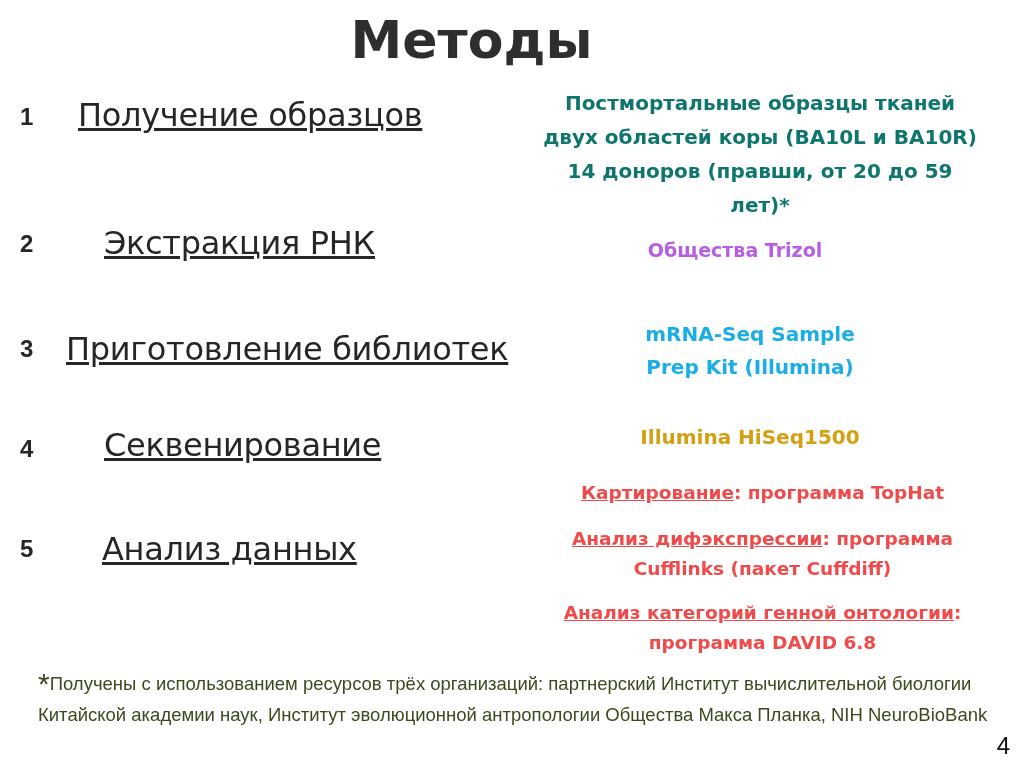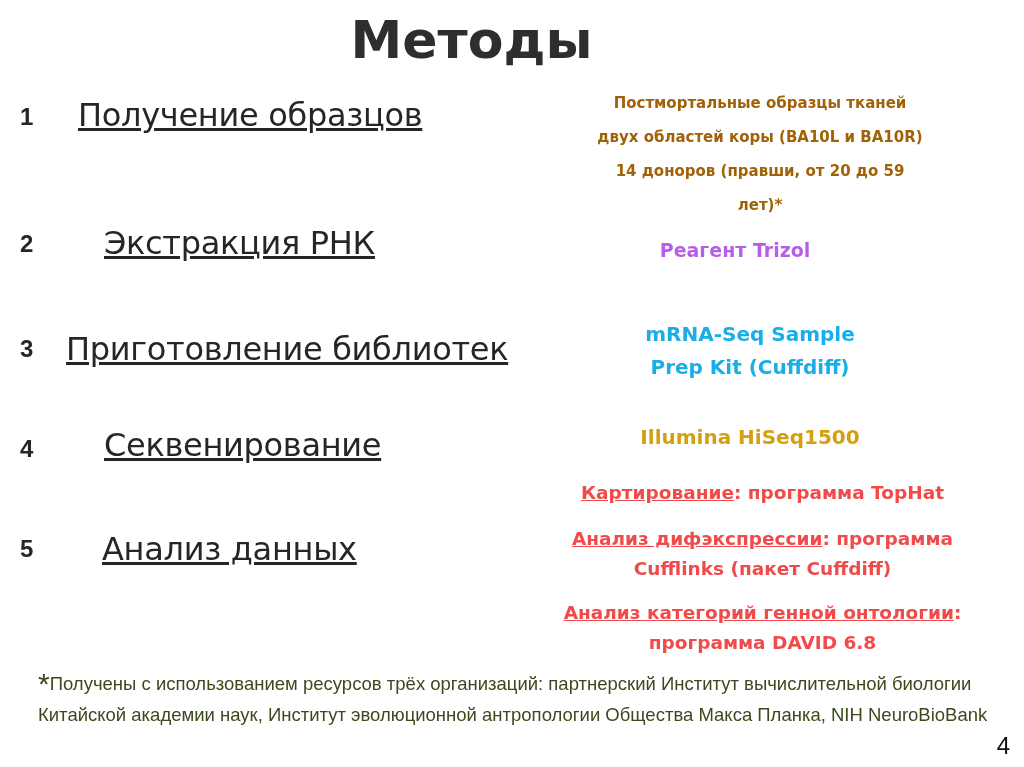--- a/index.html
+++ b/index.html
@@ -49,32 +49,32 @@
 
 <div class="step-num" style="top:335px;">3</div>
 <div class="step-label" style="left:66px; top:330px;">Приготовление библиотек</div>
 
 <div class="step-num" style="top:435px;">4</div>
 <div class="step-label" style="left:104px; top:426px;">Секвенирование</div>
 
 <div class="step-num" style="top:535px;">5</div>
 <div class="step-label" style="left:102px; top:530px;">Анализ данных</div>
 
-<div class="right" style="left:515px; top:86px; width:490px; color:#a16207; font-size:15px;">
+<div class="right" style="left:515px; top:86px; width:490px; color:#0f766e; font-size:20px;">
   <div>Постмортальные образцы тканей</div>
   <div>двух областей коры (BA10L и BA10R)</div>
   <div>14 доноров (правши, от 20 до 59</div>
   <div>лет)*</div>
 </div>
 
-<div class="right" style="left:580px; top:233px; width:310px; color:#b65ee6;">Реагент Trizol</div>
+<div class="right" style="left:580px; top:233px; width:310px; color:#b65ee6;">Общества Trizol</div>
 
 <div class="right" style="left:580px; top:318px; width:340px; color:#1aaee8; font-size:20px; line-height:33px;">
   <div>mRNA-Seq Sample</div>
-  <div>Prep Kit (Cuffdiff)</div>
+  <div>Prep Kit (Illumina)</div>
 </div>
 
 <div class="right" style="left:580px; top:420px; width:340px; color:#d4a012; font-size:20px;">Illumina HiSeq1500</div>
 
 <div class="right red" style="left:510px; top:478px; width:505px; color:#f04a4a; font-size:18.5px; line-height:30px;">
   <p style="margin-bottom:16px;">
     <u>Картирование</u><span>: программа TopHat</span>
   </p>
   <p style="margin-bottom:14px;">
     <u>Анализ дифэкспрессии</u><span>: программа</span><br>

